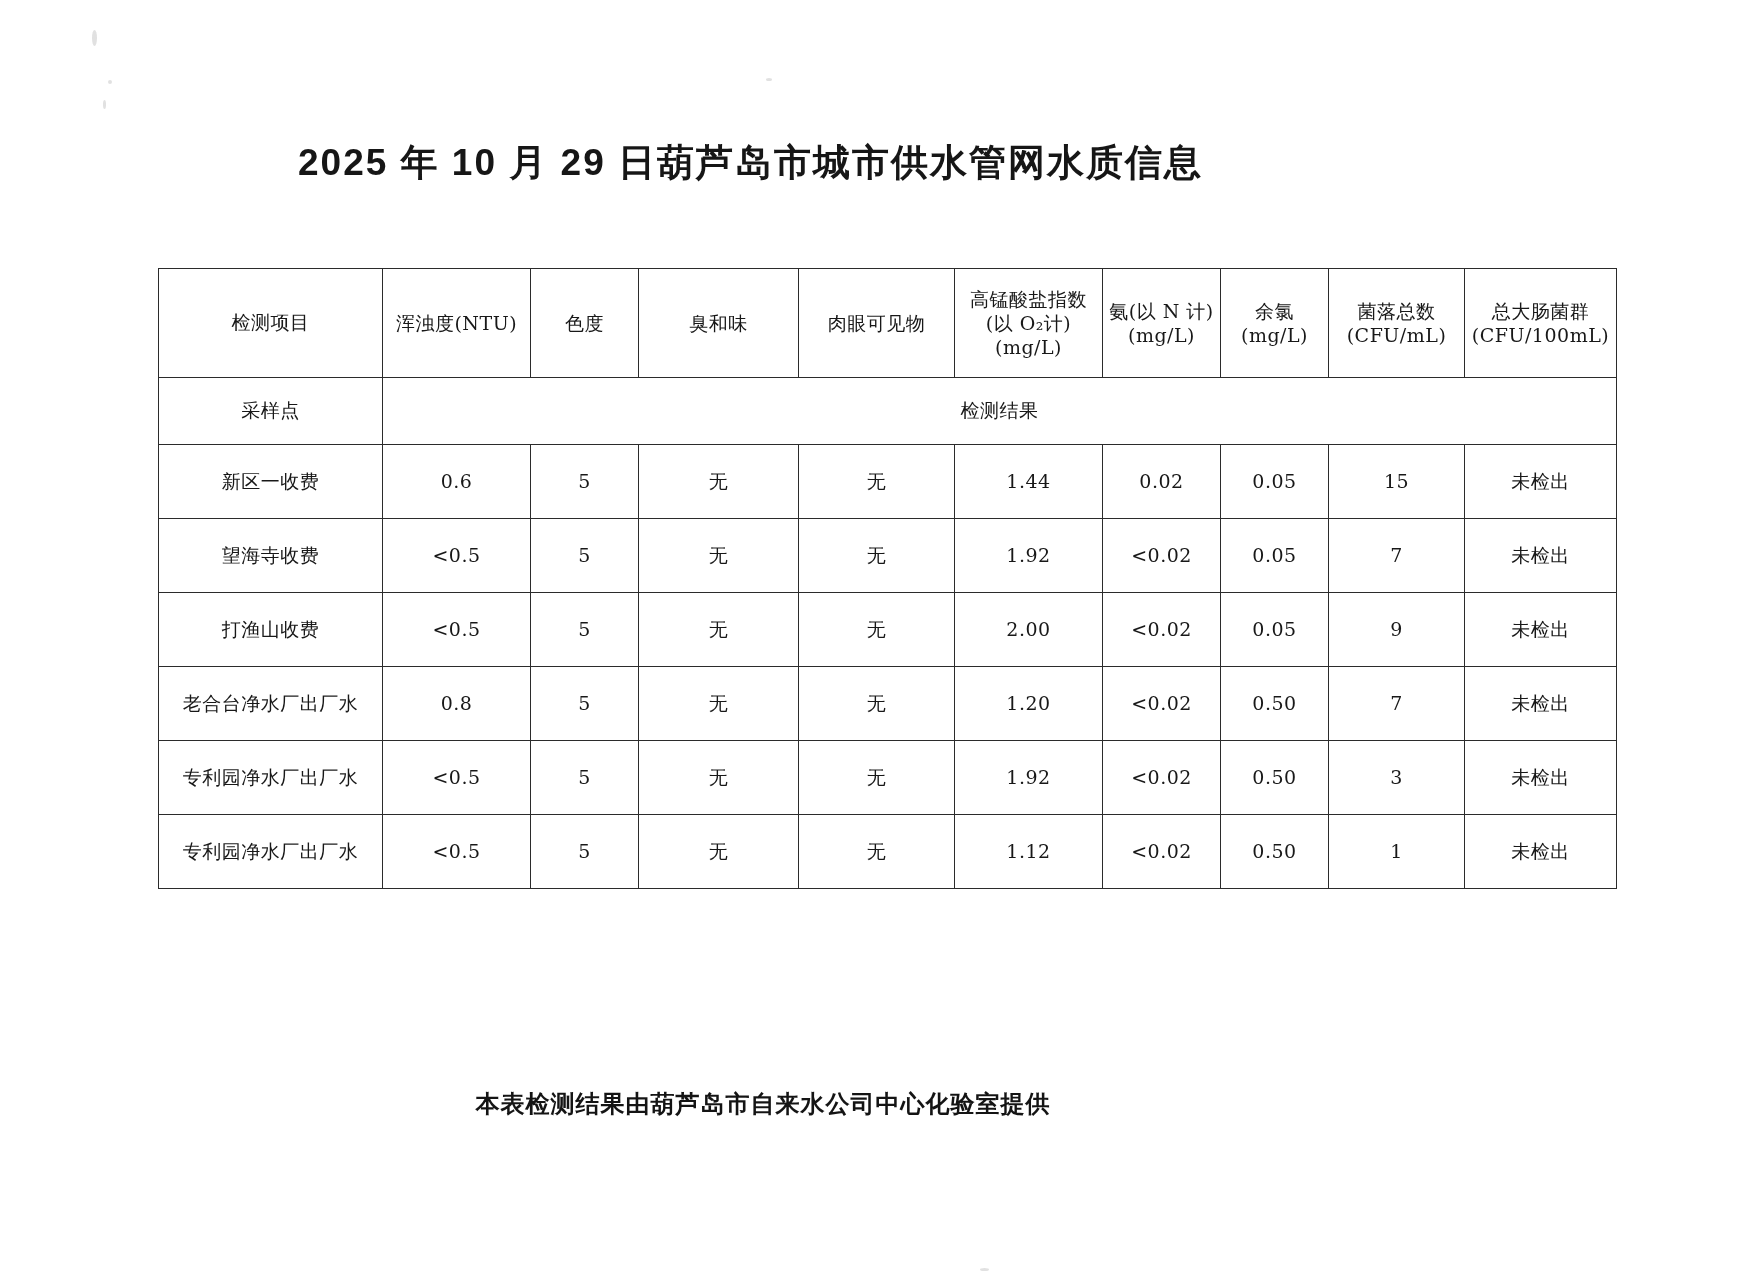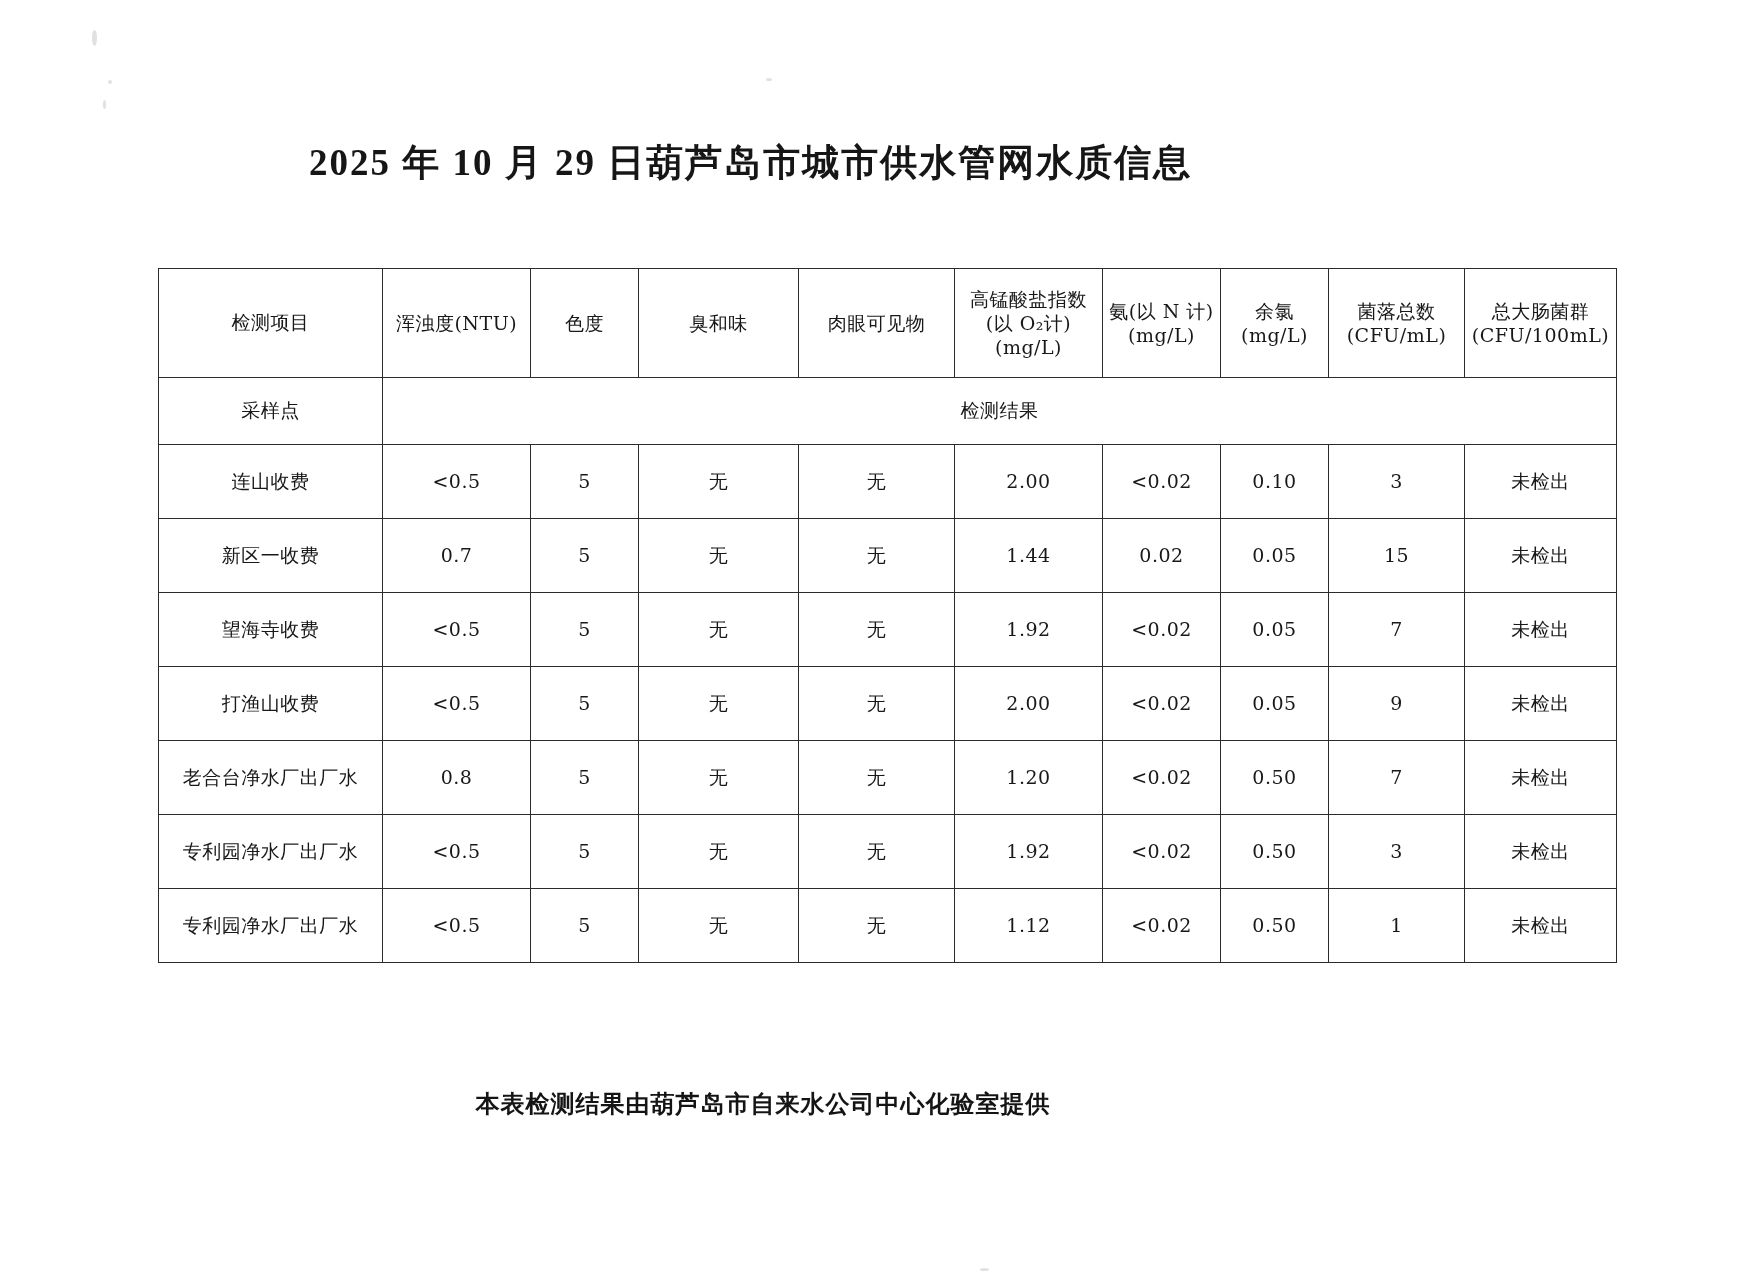--- a/index.html
+++ b/index.html
@@ -31,21 +31,21 @@
   .doc-title {
     position: absolute;
     left: 0;
     top: 138px;
     width: 1501px;
     text-align: center;
     font-size: 37px;
     font-weight: 700;
     letter-spacing: 2px;
     color: #161616;
-    font-family: Liberation Serif, serif;
+    font-family: Liberation Sans, sans-serif;
   }
   table.report {
     position: absolute;
     left: 158px;
     top: 268px;
     width: 1448px;
     border-collapse: collapse;
     table-layout: fixed;
     background: #fff;
   }
@@ -177,36 +177,24 @@
           <span class="hdr-stack">(CFU/100mL)</span>
         </td>
       </tr>
 
 
       <tr class="spoint-row">
         <td class="name-cell">采样点</td>
         <td class="result-head" colspan="9">检测结果</td>
       </tr>
 
-      <tr class="data-row">
-        <td class="name-cell">连山收费</td>
-        <td>&lt;0.5</td>
-        <td>5</td>
-        <td>无</td>
-        <td>无</td>
-        <td>2.00</td>
-        <td>&lt;0.02</td>
-        <td>0.10</td>
-        <td>3</td>
-        <td>未检出</td>
-      </tr>
 
       <tr class="data-row">
         <td class="name-cell">新区一收费</td>
-        <td>0.7</td>
+        <td>0.6</td>
         <td>5</td>
         <td>无</td>
         <td>无</td>
         <td>1.44</td>
         <td>0.02</td>
         <td>0.05</td>
         <td>15</td>
         <td>未检出</td>
       </tr>
 

